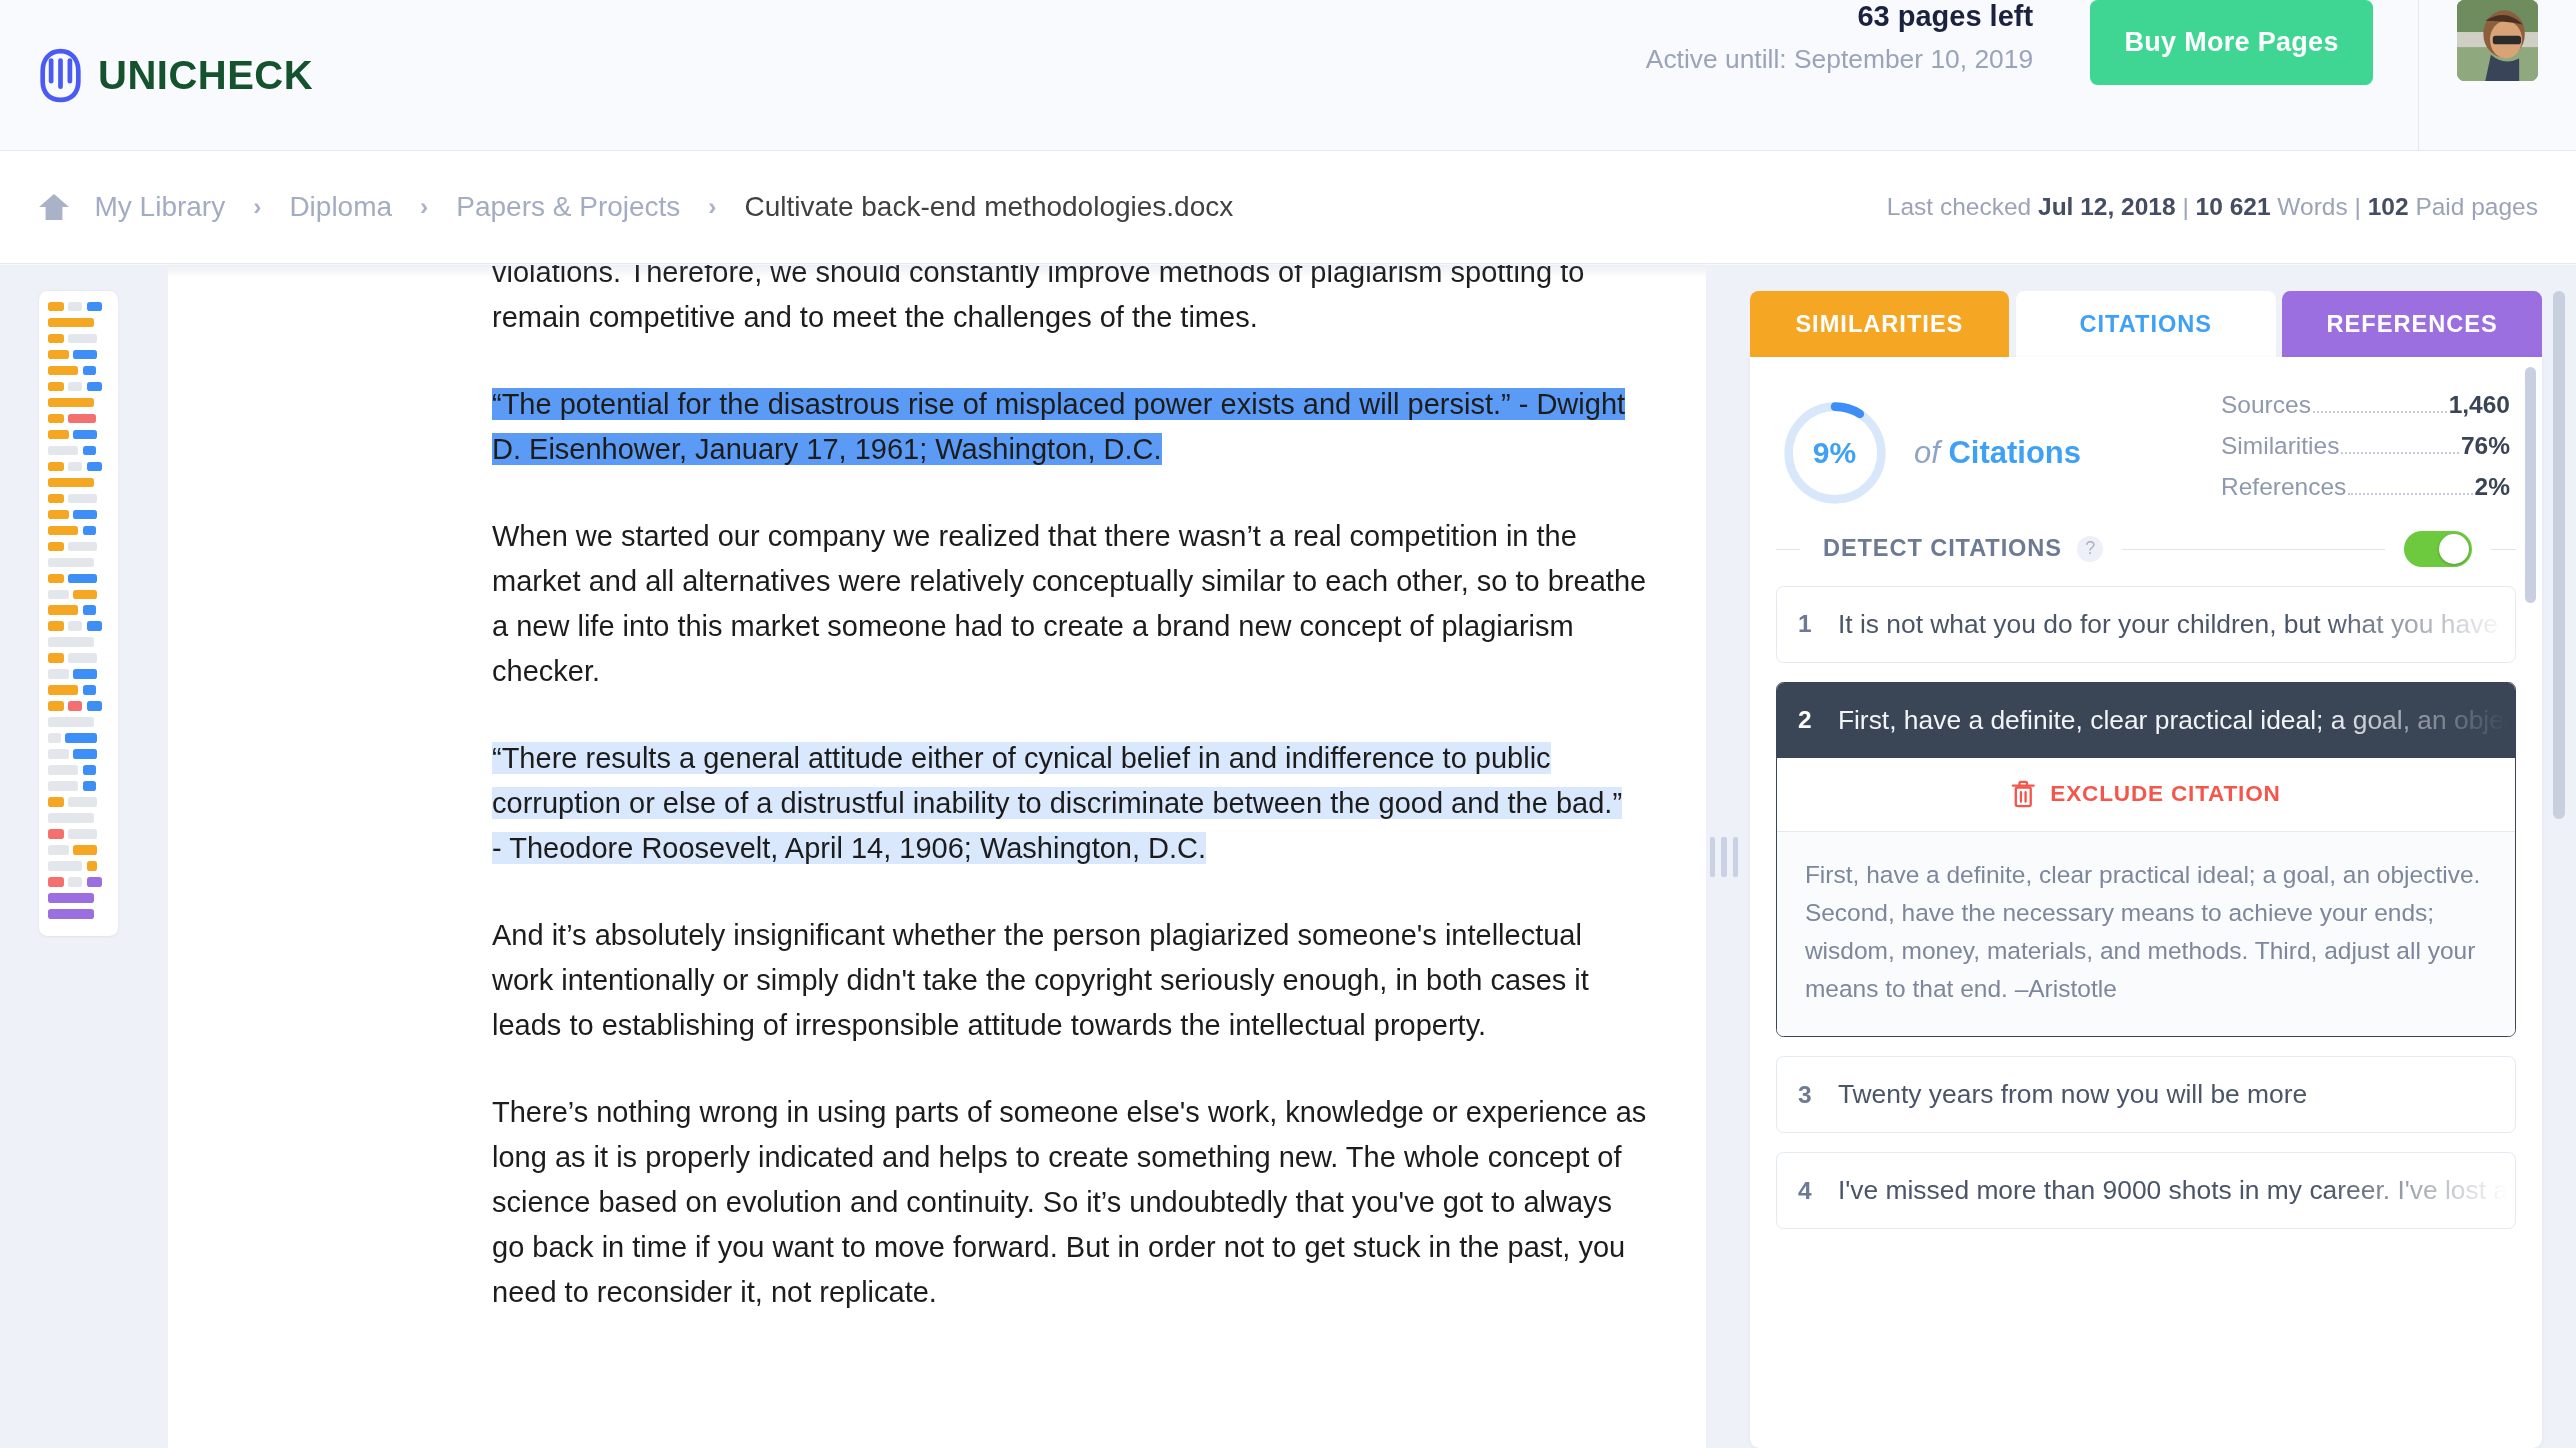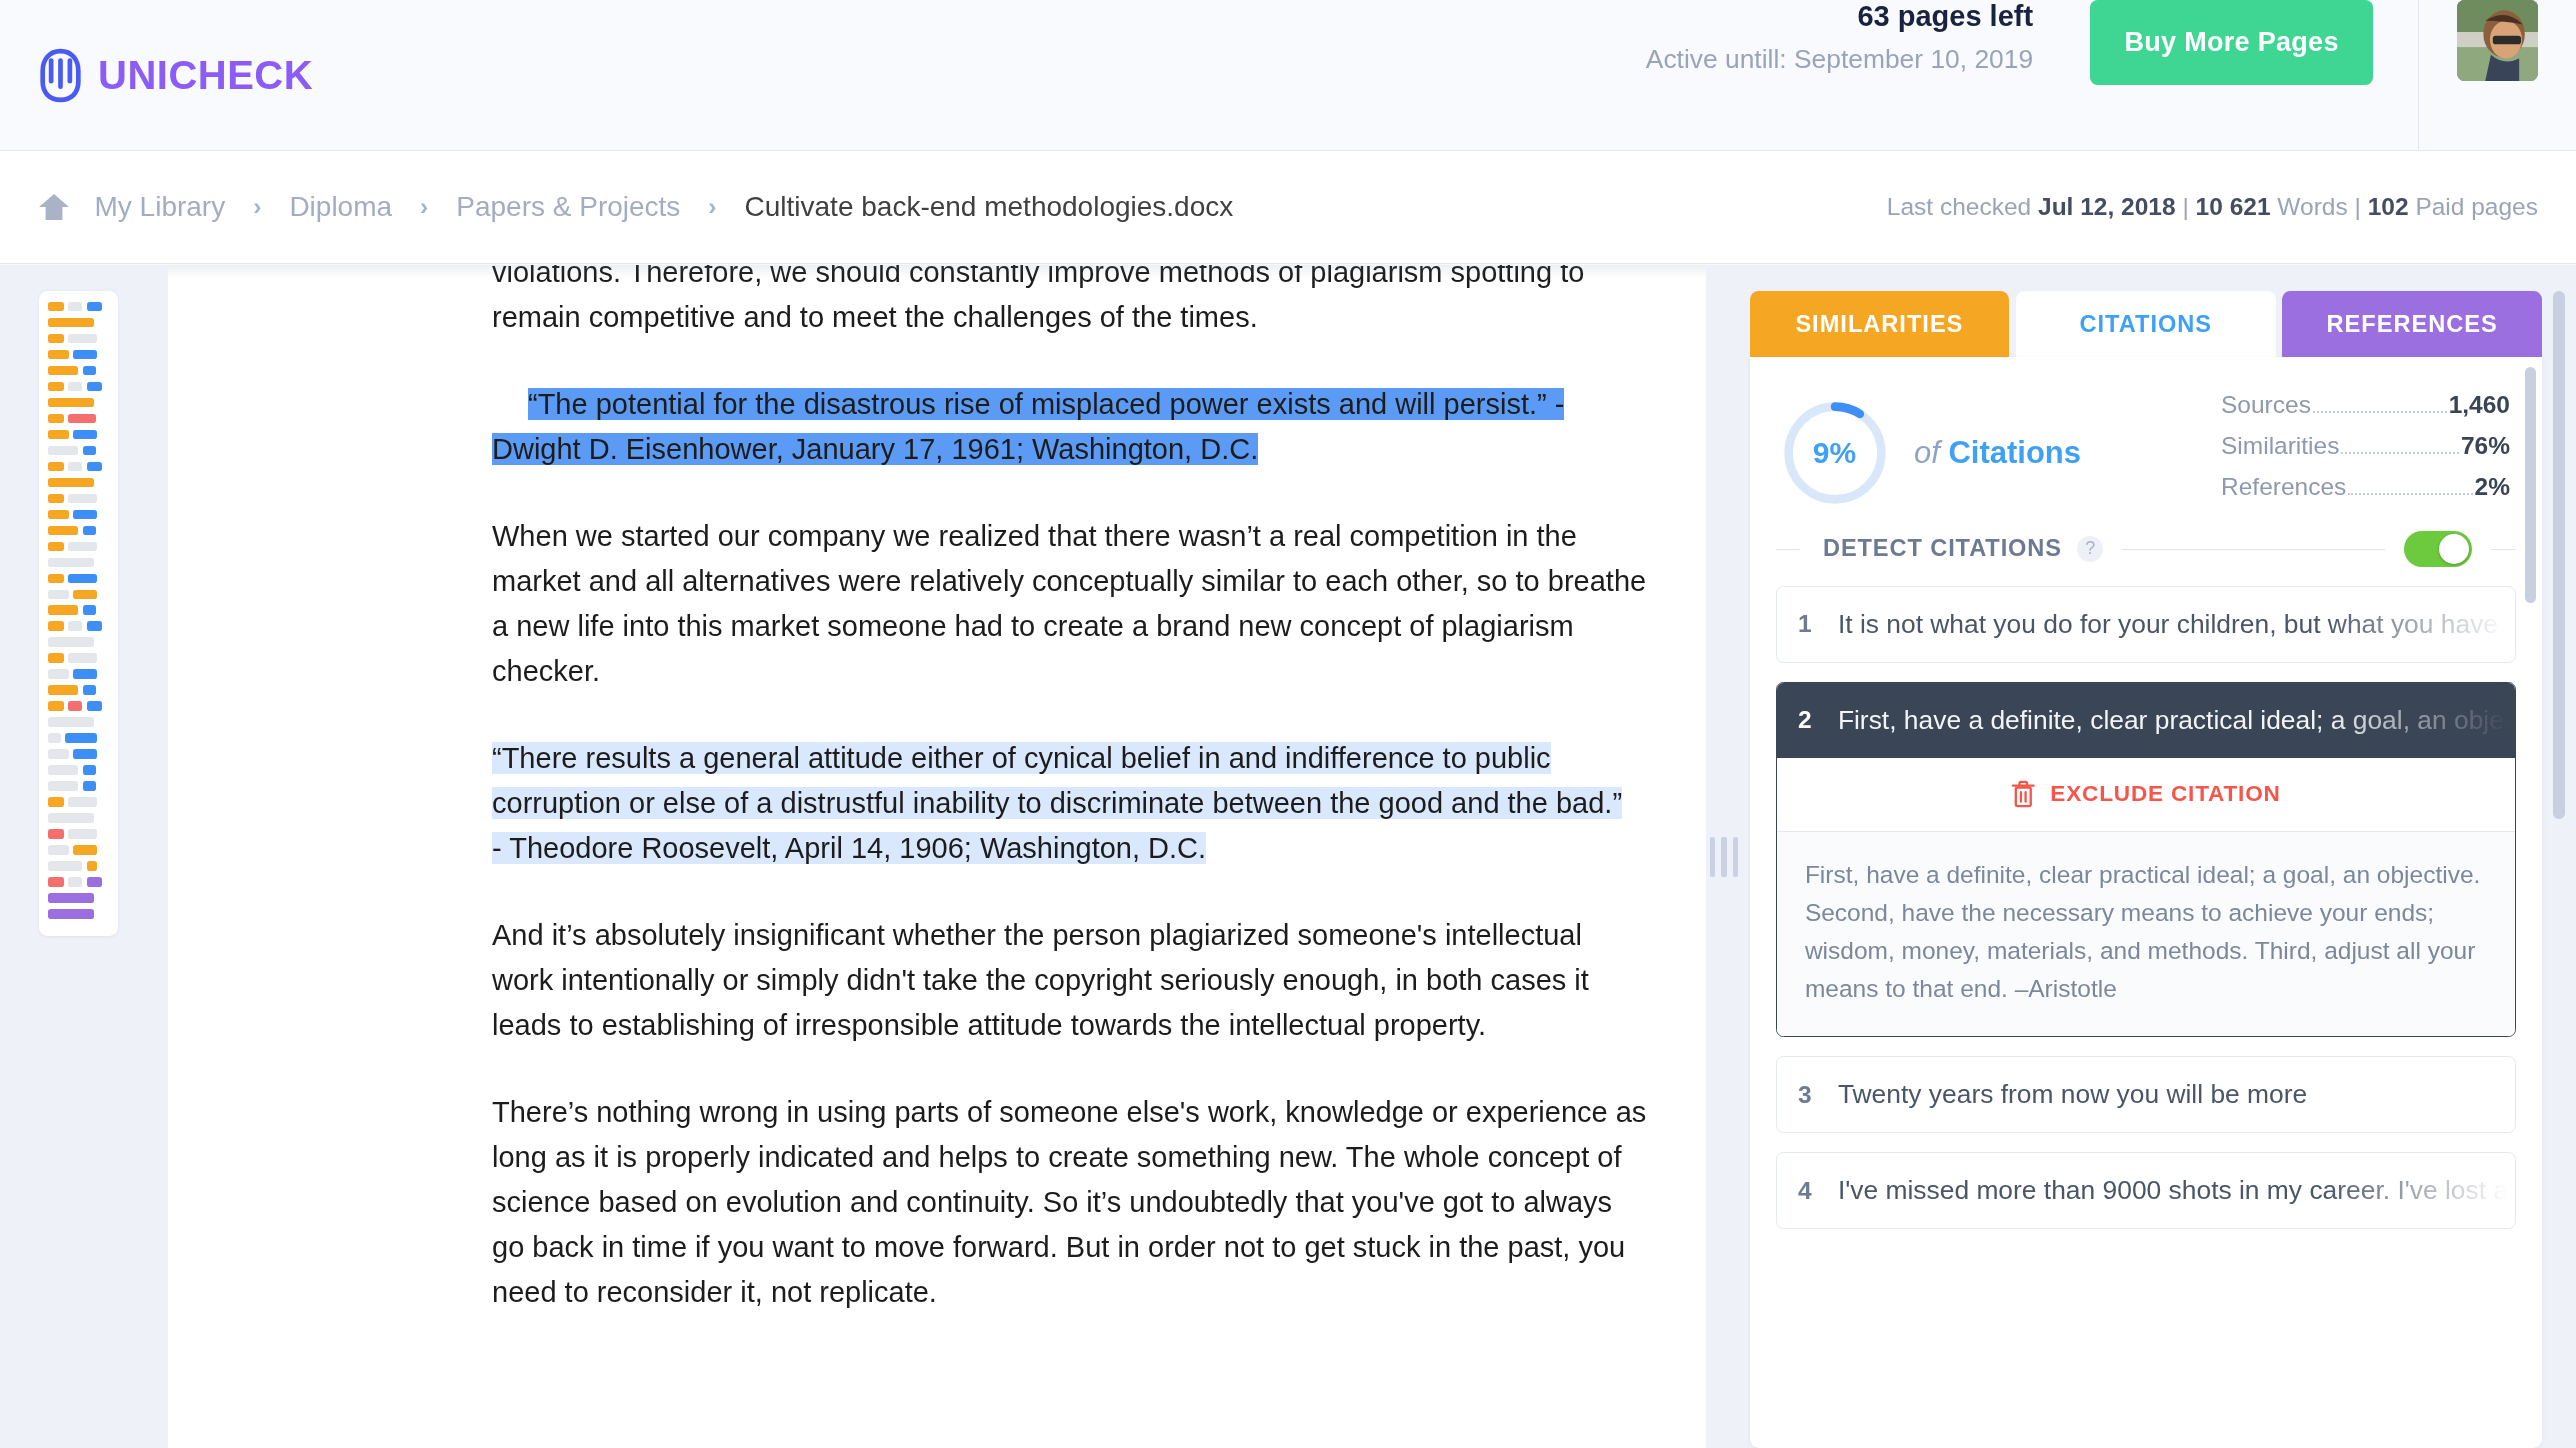--- a/index.html
+++ b/index.html
@@ -14,21 +14,21 @@
   .topbar {
     height: 151px; width: 100%;
     background: #F9FAFE;
     display: flex; align-items: center;
     border-bottom: 0.9px solid #E3E8F2;
     position: relative;
   }
   .logo-wrap { display: flex; align-items: center; margin-left: 38px; }
   .logo-mark { width: 45px; height: 55px; flex: 0 0 45px; }
   .logo-text {
-    font-size: 40px; font-weight: bold; color: #8b5cf6;
+    font-size: 40px; font-weight: bold; color: #14532d;
     letter-spacing: 0.5px; margin-left: 15px;
   }
   .topbar-right {
     margin-left: auto; display: flex; align-items: flex-start; height: 100%;
   }
   .pages-block { text-align: right; margin-right: 57px; }
   .pages-left { font-size: 29px; font-weight: bold; color: #1B2240; }
   .pages-active { font-size: 26.4px; color: #9AA3B8; margin-top: 11.3px; }
   .buy-btn {
     background: #3FD694; color: #fff;
@@ -101,21 +101,21 @@
     position: absolute; top: 0; left: 0; right: 0; height: 13.2px;
     background: linear-gradient(to bottom, rgba(120,130,160,0.13), rgba(120,130,160,0));
     pointer-events: none; z-index: 3;
   }
   .doc {
     padding: 0 57px 0 324px;
     font-size: 29px; line-height: 45px; color: #1C1C1C;
     margin-top: -15px;
   }
   .doc p { margin-bottom: 42px; }
-  .hl-active { background: #5B9BF5; margin-left: 36px; }
+  .hl-active { background: #5B9BF5; }
   .hl-cite { background: #D9E8FC; }
 
   
   .splitter {
     width: 36px; flex: 0 0 36px; background: #EEF1F8;
     display: flex; align-items: center; justify-content: center;
     cursor: col-resize; position: relative;
   }
   .split-grip { display: flex; gap: 5.7px; }
   .split-bar { width: 5.7px; height: 40px; background: #C9D1E2; border-radius: 1.9px; }

